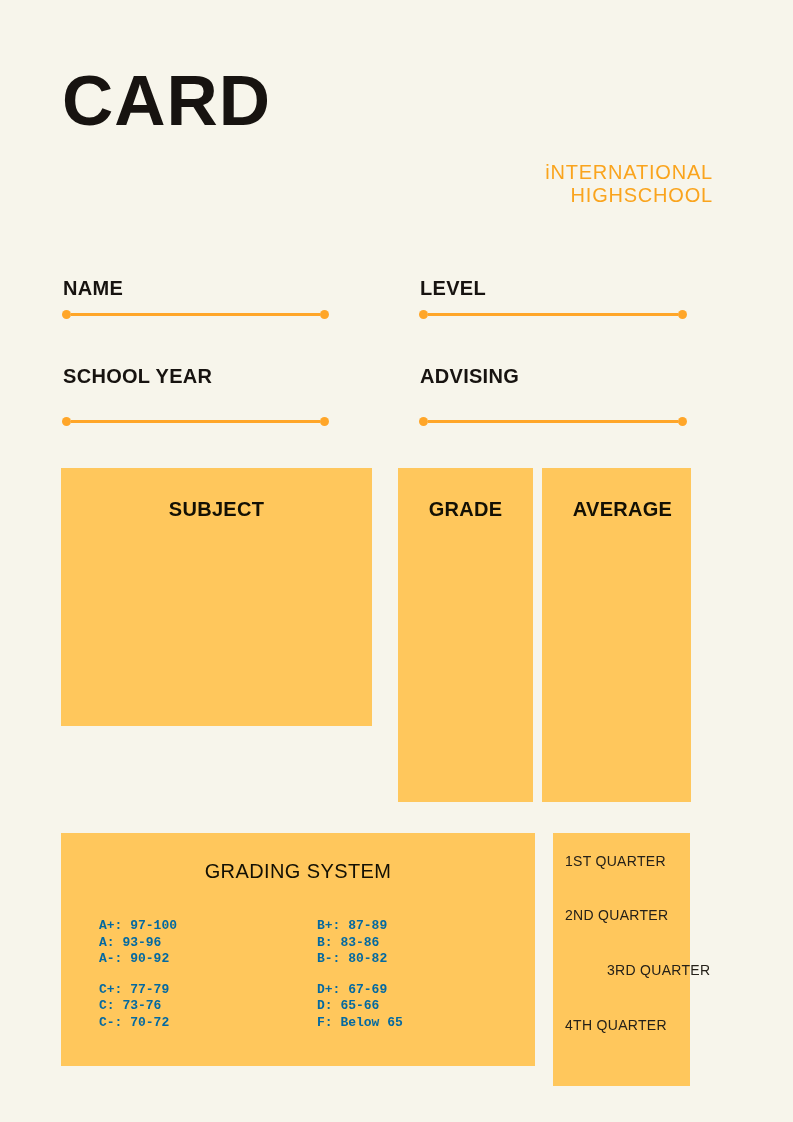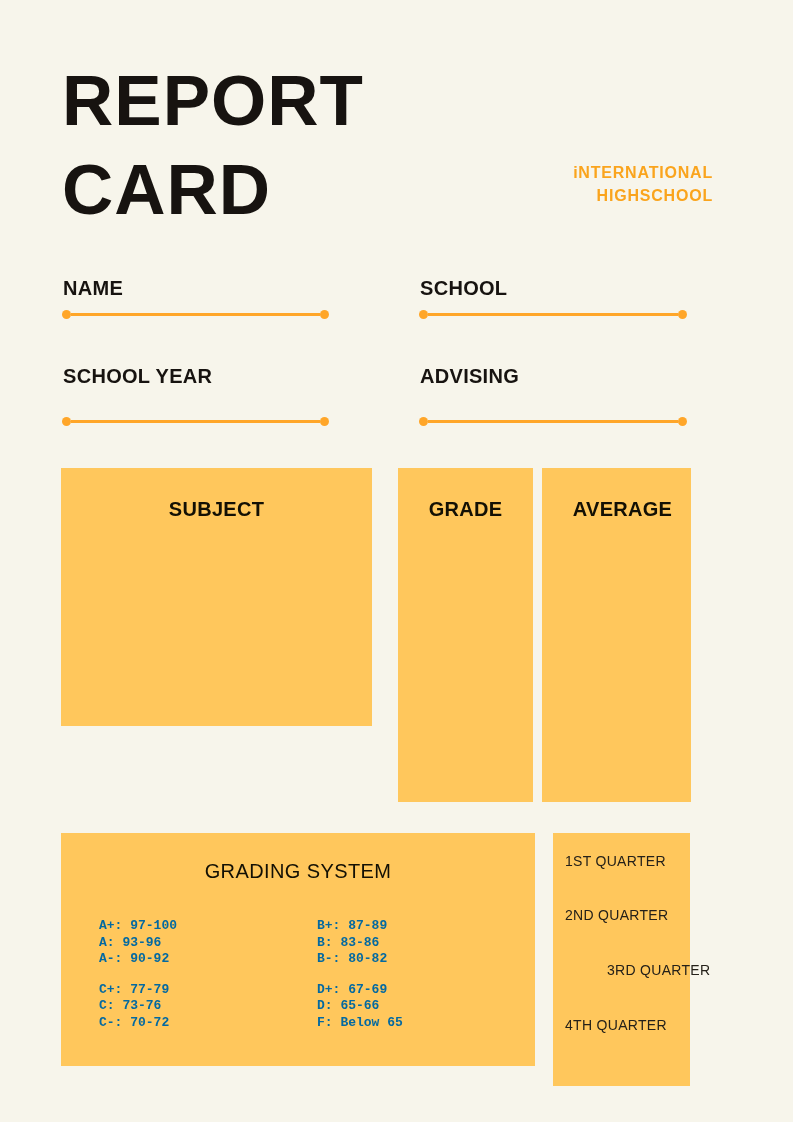--- a/index.html
+++ b/index.html
@@ -12,21 +12,21 @@
     overflow:hidden;
     margin:0 auto;
   }
   .title {
     position:absolute; left:62px; top:56px;
     font-size:71px; font-weight:900; letter-spacing:1px;
     line-height:89px; color:#171310;
   }
   .school {
     position:absolute; right:80px; top:161px;
-    text-align:right; font-size:16px; font-weight:700;
+    text-align:right; font-size:20px; font-weight:400;
     letter-spacing:0.8px; line-height:23px; color:#FAA41D;
   }
   .field-label {
     position:absolute; font-size:20px; font-weight:800;
     letter-spacing:0.3px; color:#171310; white-space:nowrap;margin-top:11px;
   }
   .entry-line {
     position:absolute; height:9px;
     display:flex; align-items:center;
   }
@@ -71,31 +71,30 @@
   .box-average  { left:542px; top:468px; width:137px; height:334px;padding-left:12px; }
   .box-grading  { left:61px;  top:833px; width:474px; height:233px; }
   .box-quarters { left:553px; top:833px; width:137px; height:253px; }
 </style>
 </head>
 <body>
 
 <div class="page">
 
   <div class="title">
-    <div>REPORT</div>
     <div>CARD</div>
   </div>
 
   <div class="school">
     <div>iNTERNATIONAL</div>
     <div>HIGHSCHOOL</div>
   </div>
 
   <div class="field-label pos-name">NAME</div>
-  <div class="field-label pos-level">SCHOOL</div>
+  <div class="field-label pos-level">LEVEL</div>
   <div class="field-label pos-school-year">SCHOOL YEAR</div>
   <div class="field-label pos-advising">ADVISING</div>
 
   <div class="entry-line line-name">
     <span class="dot"></span>
     <span class="rule"></span>
     <span class="dot"></span>
   </div>
   <div class="entry-line line-level">
     <span class="dot"></span>

